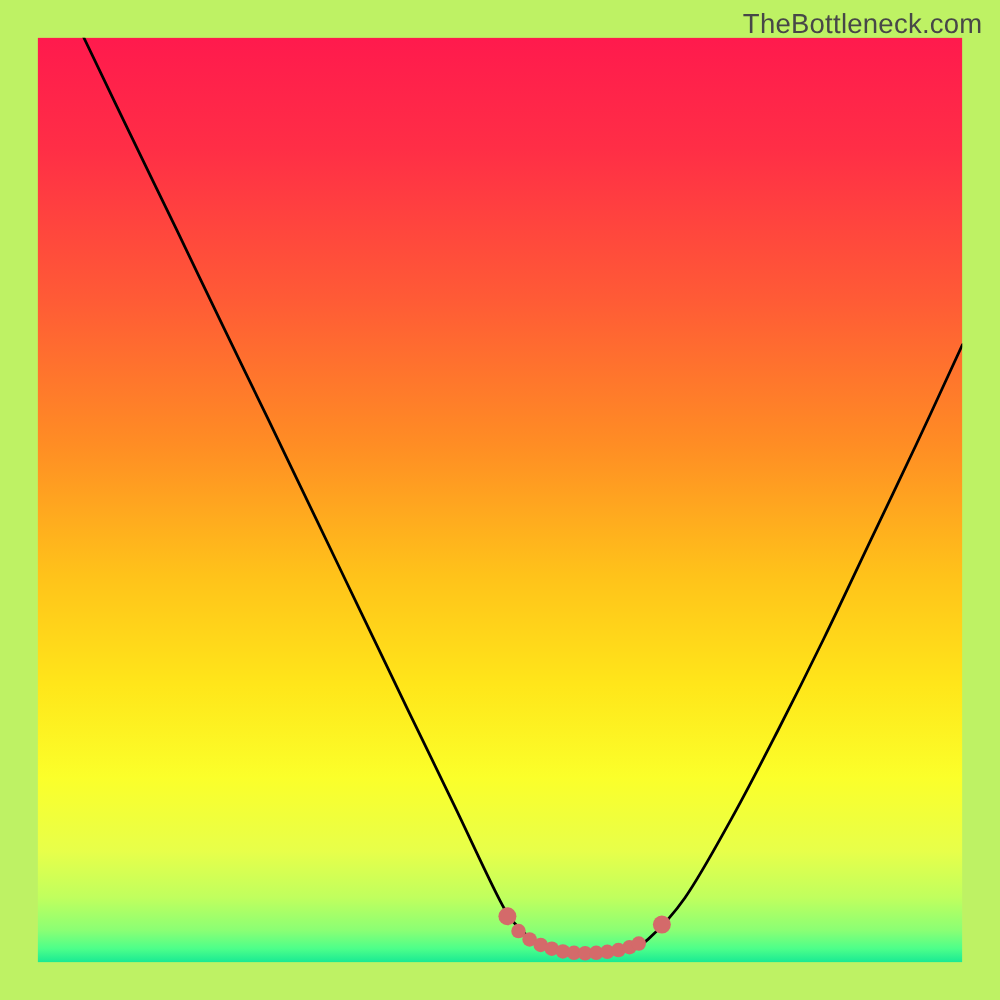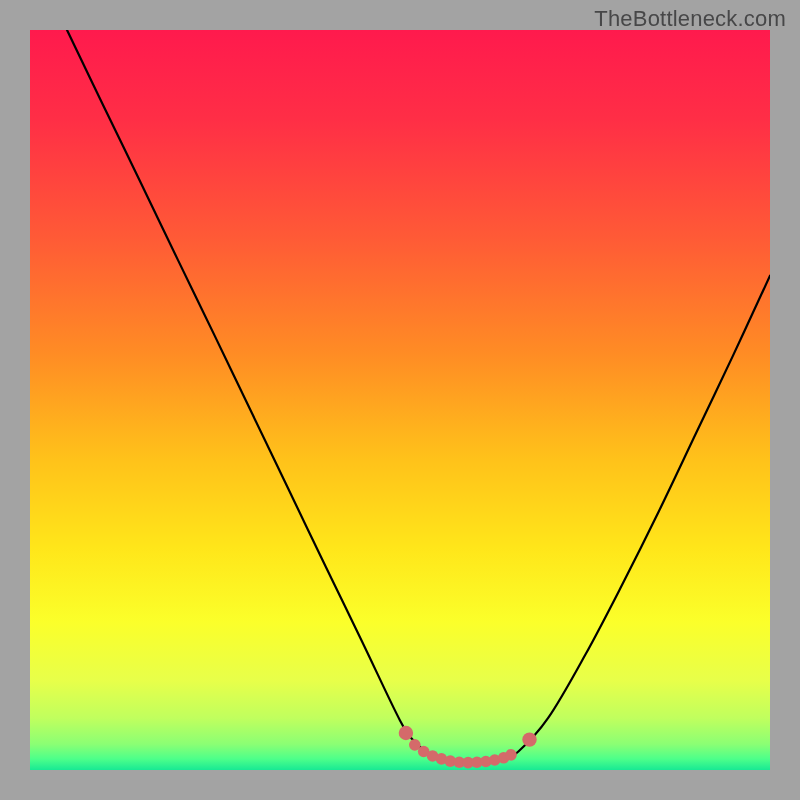--- a/index.html
+++ b/index.html
@@ -8,21 +8,21 @@
     width: 800px;
     height: 800px;
     overflow: hidden;
     background: #000;
     font-family: Arial, Helvetica, sans-serif;
   }
   .frame {
     position: relative;
     width: 800px;
     height: 800px;
-    background: #a3a3a3;
+    background: #bef264;
   }
   .plot {
     position: absolute;
     left: 30px;
     top: 30px;
     width: 740px;
     height: 740px;
     overflow: hidden;
   }
   .gradient {

